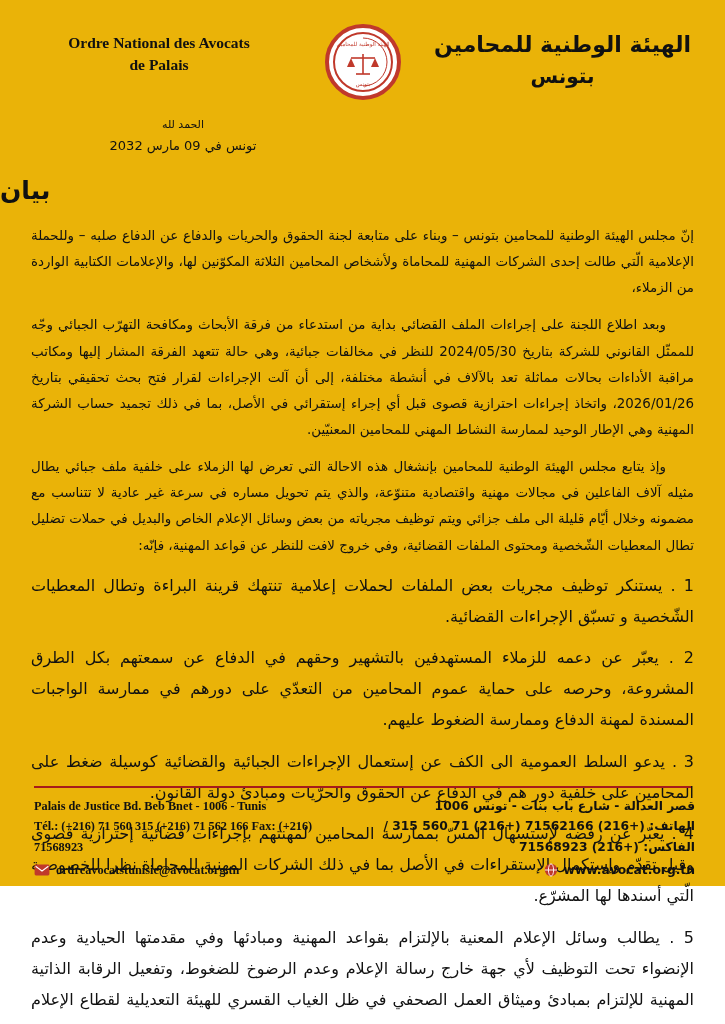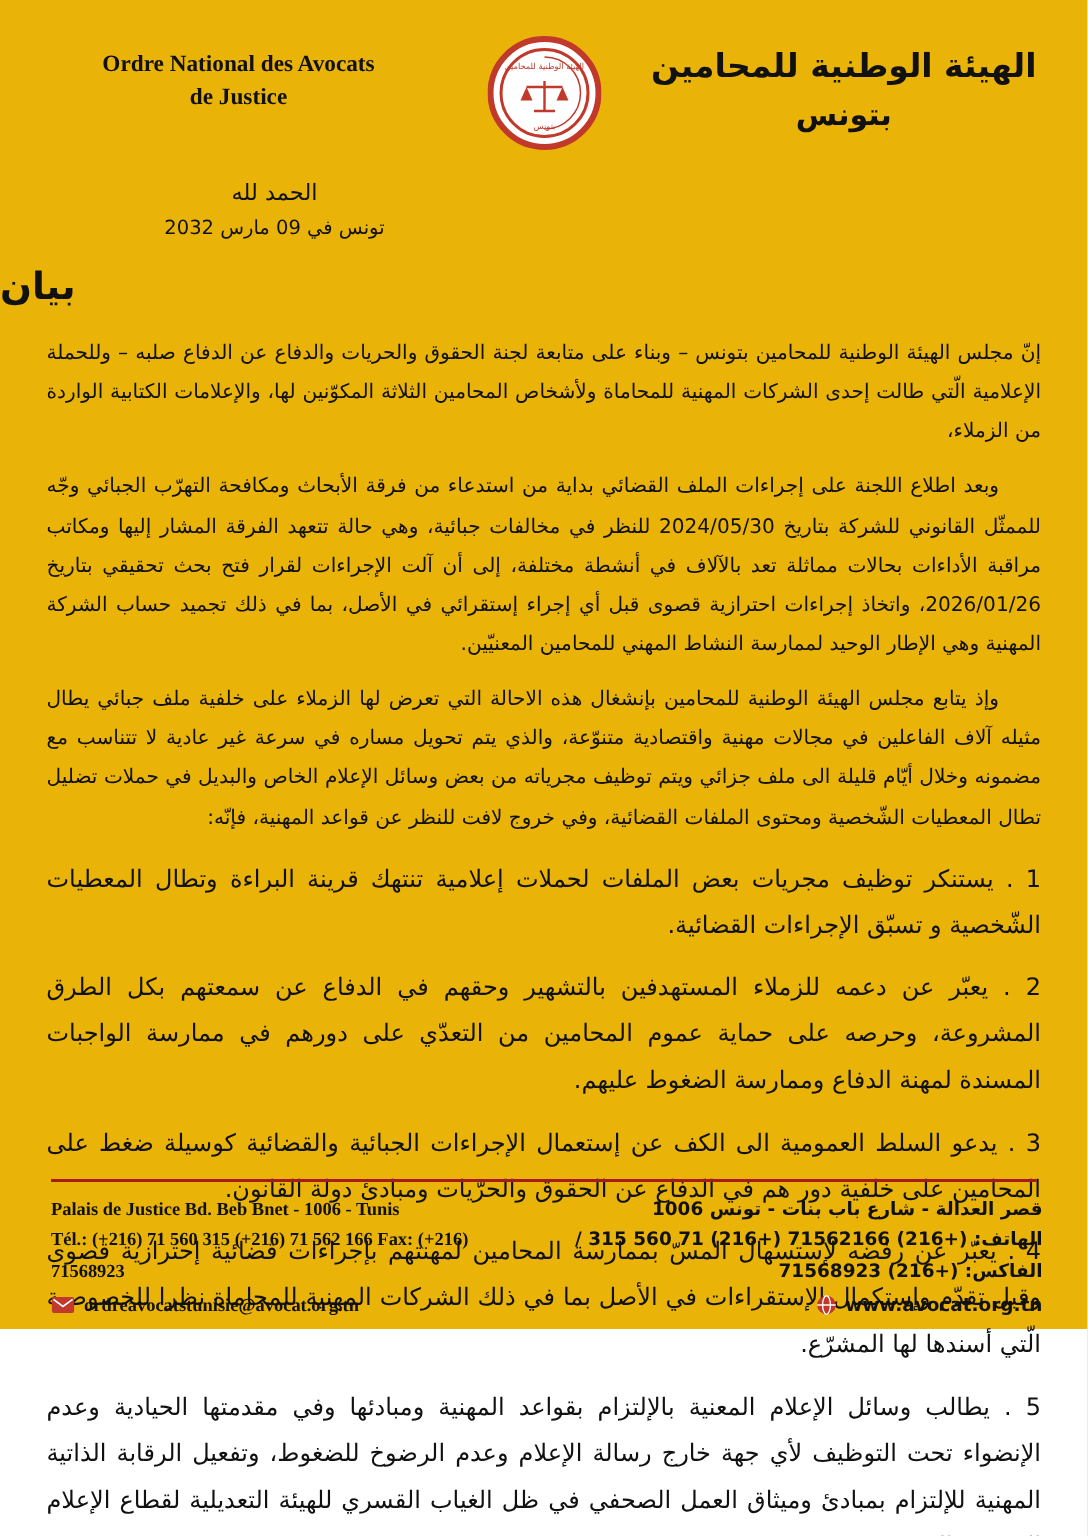--- a/index.html
+++ b/index.html
@@ -73,21 +73,21 @@
     text-align: center;
     width: 190px;
     margin: 6px 0 0 0;
     position: absolute;
     left: 88px;
     top: 110px;
     font-size: 12.5px;
     line-height: 1.7;
     color: #111;
   }
-  .datewrap .basmala { font-size: 15px; }
+  .datewrap .basmala { font-size: 11px; }
   .datewrap .dateline { font-size: 13px; }
 
   
   .doc-title {
     text-align: left;
     direction: rtl;
     font-size: 25px;
     font-weight: bold;
     letter-spacing: 2px;
     margin: 58px 0 0 0;
@@ -206,21 +206,21 @@
   .foot-link { color: #111; text-decoration: none; font-weight: bold; }
 </style>
 </head>
 <body>
 
 <div class="page">
 
   <div class="header">
     <div class="hdr-left">
       <div>Ordre National des Avocats</div>
-      <div>de Justice</div>
+      <div>de Palais</div>
     </div>
 
     <div class="emblem">
       <svg width="76" height="76" viewBox="0 0 76 76" aria-hidden="true">
         <circle cx="38" cy="38" r="36" fill="#ffffff" stroke="#c0392b" stroke-width="4"></circle>
         <circle cx="38" cy="38" r="29" fill="#ffffff" stroke="#c0392b" stroke-width="2"></circle>
         <path d="M38 14 a24 24 0 0 1 0 48" fill="none" stroke="#c0392b" stroke-width="1"></path>
         <text x="38" y="22" font-size="5.5" fill="#c0392b" text-anchor="middle" font-family="DejaVu Sans">الهيئة الوطنية للمحامين</text>
         <text x="38" y="62" font-size="5.5" fill="#c0392b" text-anchor="middle" font-family="DejaVu Sans">بتونس</text>
         <g stroke="#c0392b" stroke-width="1.6" fill="none">

